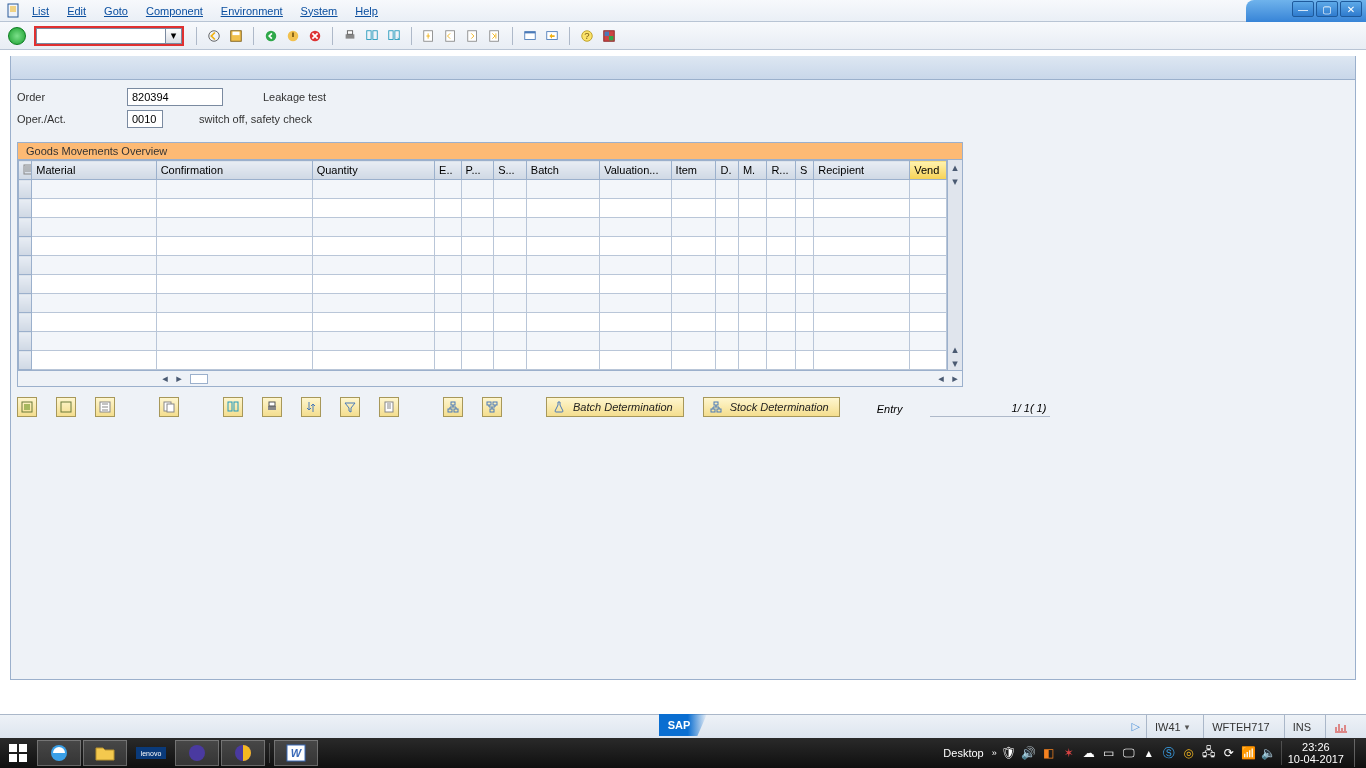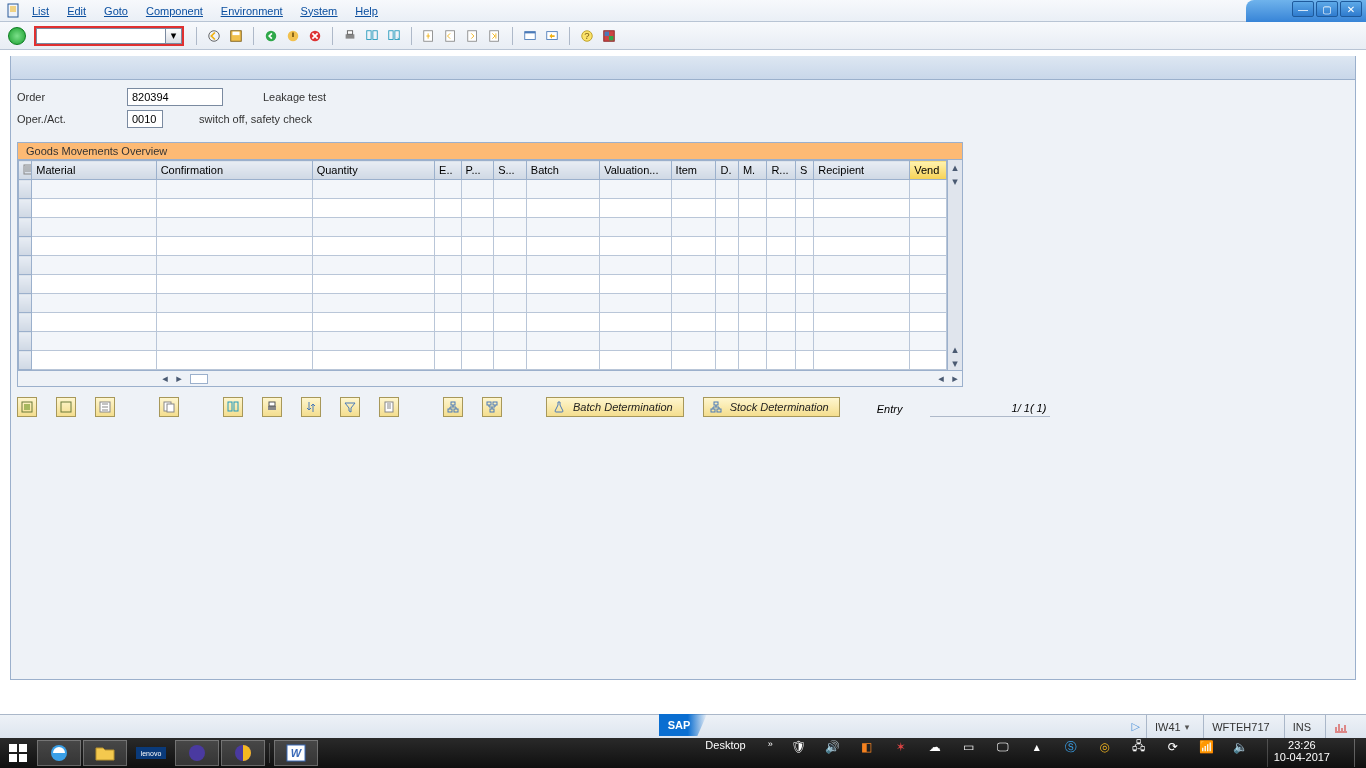--- a/index.html
+++ b/index.html
@@ -64,21 +64,21 @@
   .statusbar { position:absolute; bottom:30px; left:0; right:0; height:24px; background:linear-gradient(#eef2f7,#dde5ef); border-top:1px solid #aab7c9; display:flex; align-items:center; justify-content:flex-end; padding:0 10px; gap:6px; }
   .sap-logo { position:absolute; left:50%; transform:translateX(-50%); bottom:2px; width:48px; height:22px; background:linear-gradient(90deg,#0a6ed1,#0a6ed1 60%,transparent); color:#fff; font-weight:bold; font-size:11px; display:flex; align-items:center; justify-content:center; clip-path: polygon(0 0, 100% 0, 80% 100%, 0% 100%); padding-right:8px;}
   .status-seg { display:flex; align-items:center; gap:4px; border-left:1px solid #aab7c9; padding:0 8px; height:100%; color:#333;}
   .tri { font-size:9px; color:#555; }
 
   
   .taskbar { position:absolute; bottom:0; left:0; right:0; height:30px; background:linear-gradient(#2a2a2a,#0f0f0f); display:flex; align-items:center; color:#fff; }
   .taskbar .start { width:36px; height:30px; display:flex; align-items:center; justify-content:center; }
   .taskbar .task { width:44px; height:26px; margin:0 1px; display:flex; align-items:center; justify-content:center; border:1px solid transparent; }
   .taskbar .task.active { background:rgba(255,255,255,0.15); border:1px solid rgba(255,255,255,0.25); }
-  .tray { margin-left:auto; display:flex; gap:18px; padding:0 6px; }
+  .tray { margin-left:auto; display:flex; align-items:center; gap:4px; padding:0 6px; }
   .tray .ic { width:16px; height:16px; display:flex; align-items:center; justify-content:center; font-size:12px; }
   .clock { text-align:center; line-height:1.1; font-size:10px; padding:0 6px; border-left:1px solid rgba(255,255,255,0.2);}
   .desktop-lbl { font-size:11px; margin-right:4px; }
 
   .num { text-align:right; }
 </style>
 </head>
 <body>
 
 <div class="app">

